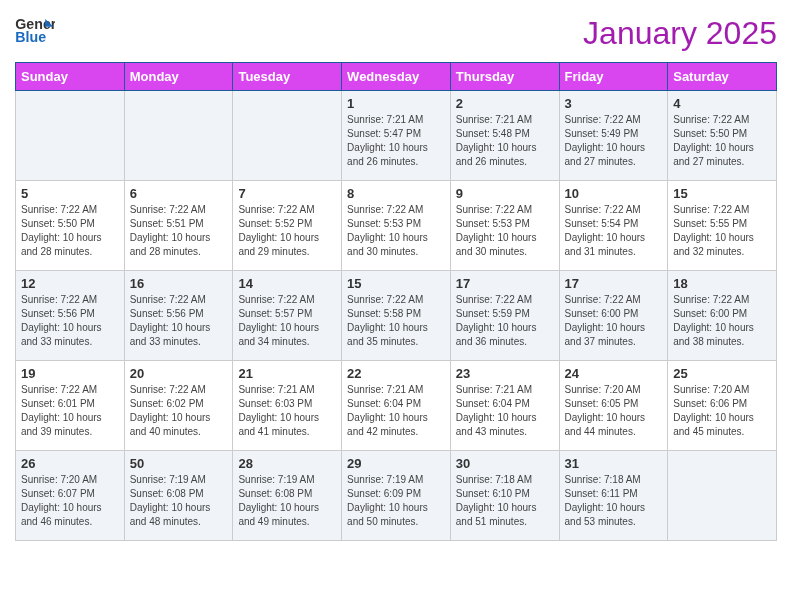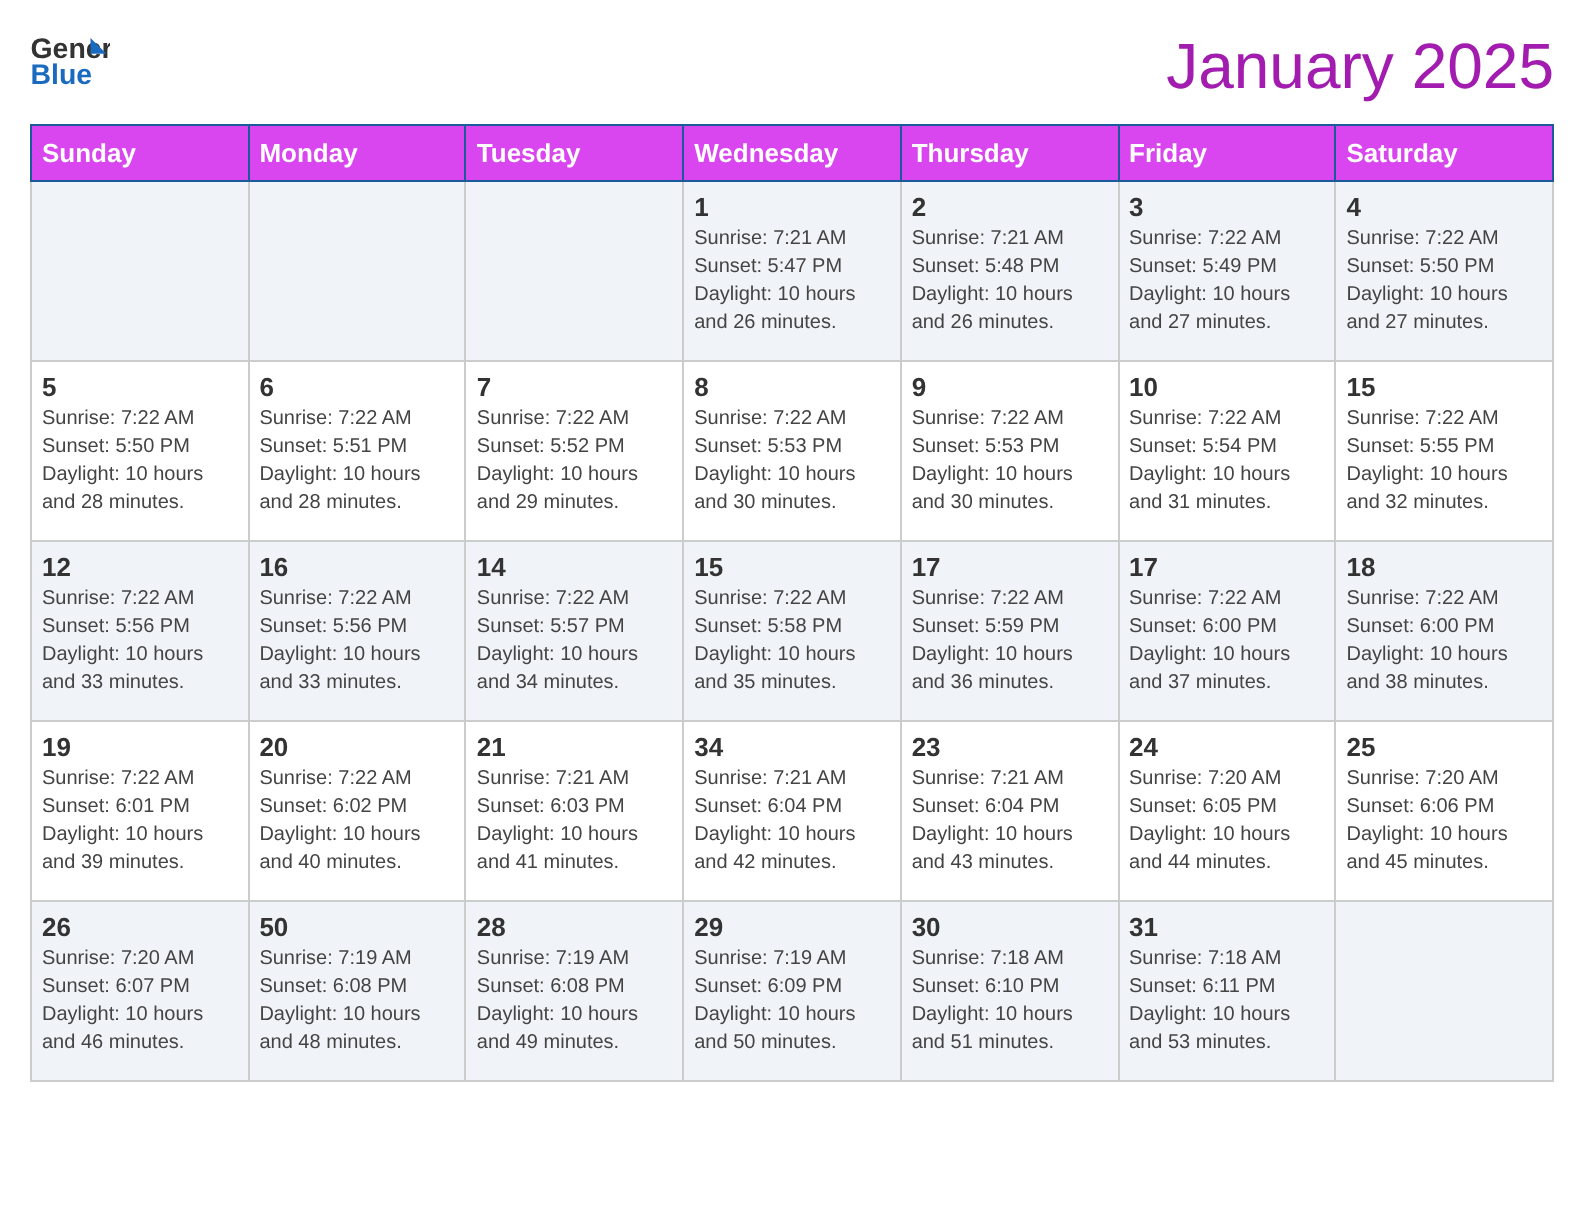--- a/index.html
+++ b/index.html
@@ -271,21 +271,21 @@
 and 40 minutes.</div>
         </td>
         <td>
           <span class="day-number">21</span>
           <div class="day-info" style="white-space: pre-line;">Sunrise: 7:21 AM
 Sunset: 6:03 PM
 Daylight: 10 hours
 and 41 minutes.</div>
         </td>
         <td>
-          <span class="day-number">34</span>
+          <span class="day-number">22</span>
           <div class="day-info" style="white-space: pre-line;">Sunrise: 7:21 AM
 Sunset: 6:04 PM
 Daylight: 10 hours
 and 42 minutes.</div>
         </td>
         <td>
           <span class="day-number">23</span>
           <div class="day-info" style="white-space: pre-line;">Sunrise: 7:21 AM
 Sunset: 6:04 PM
 Daylight: 10 hours

